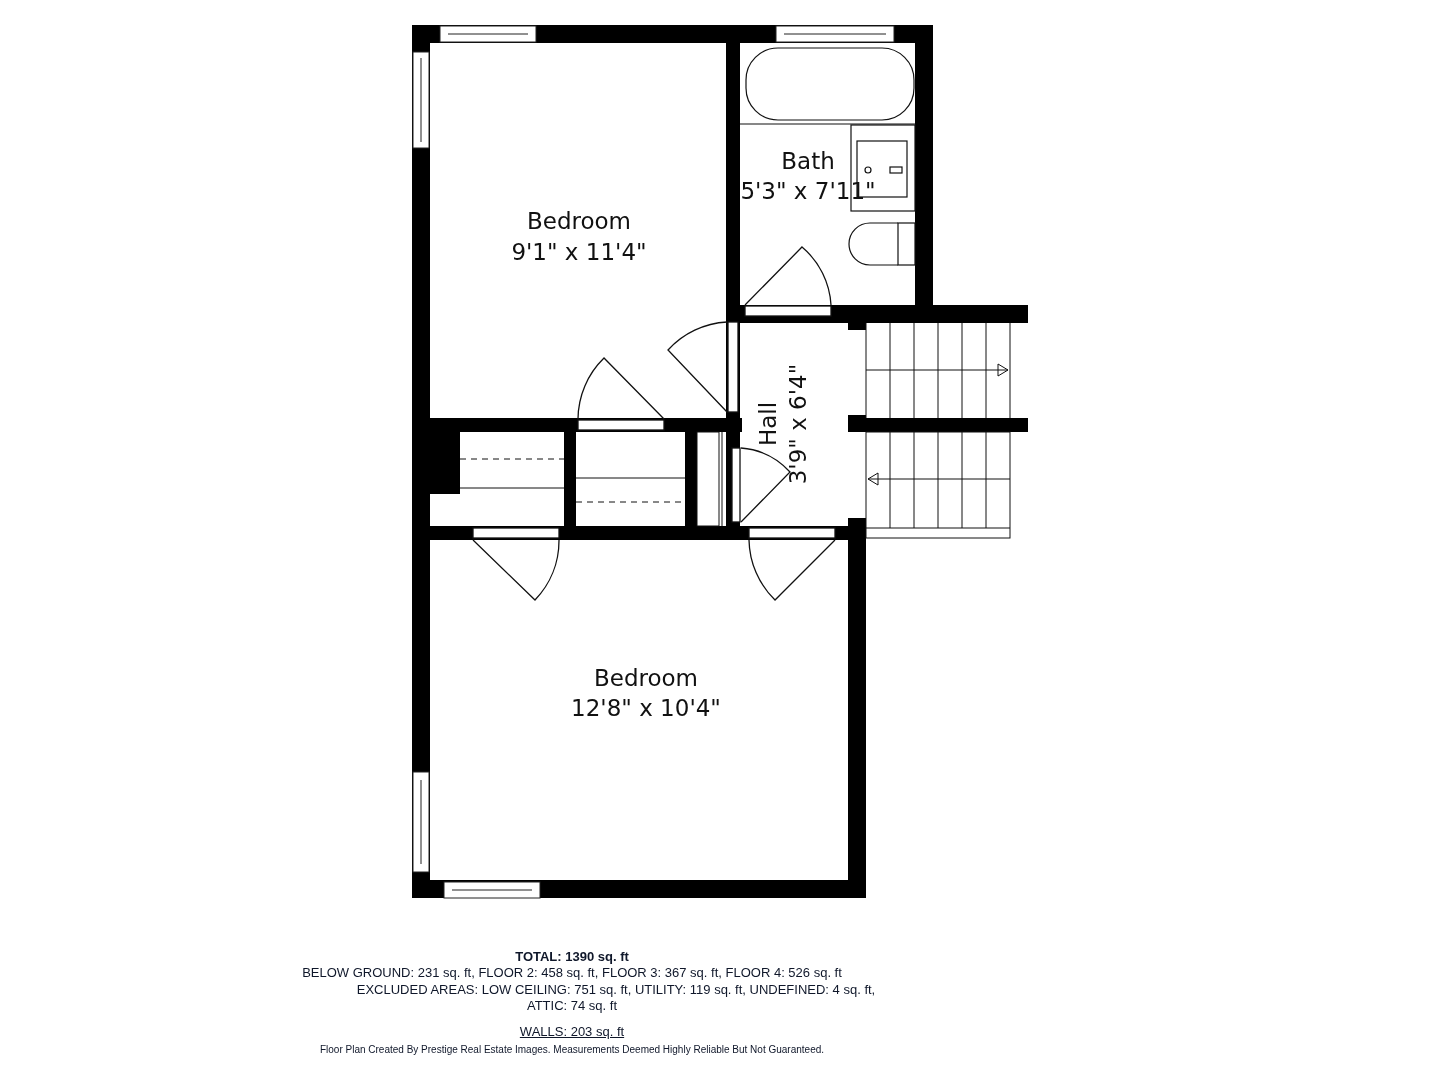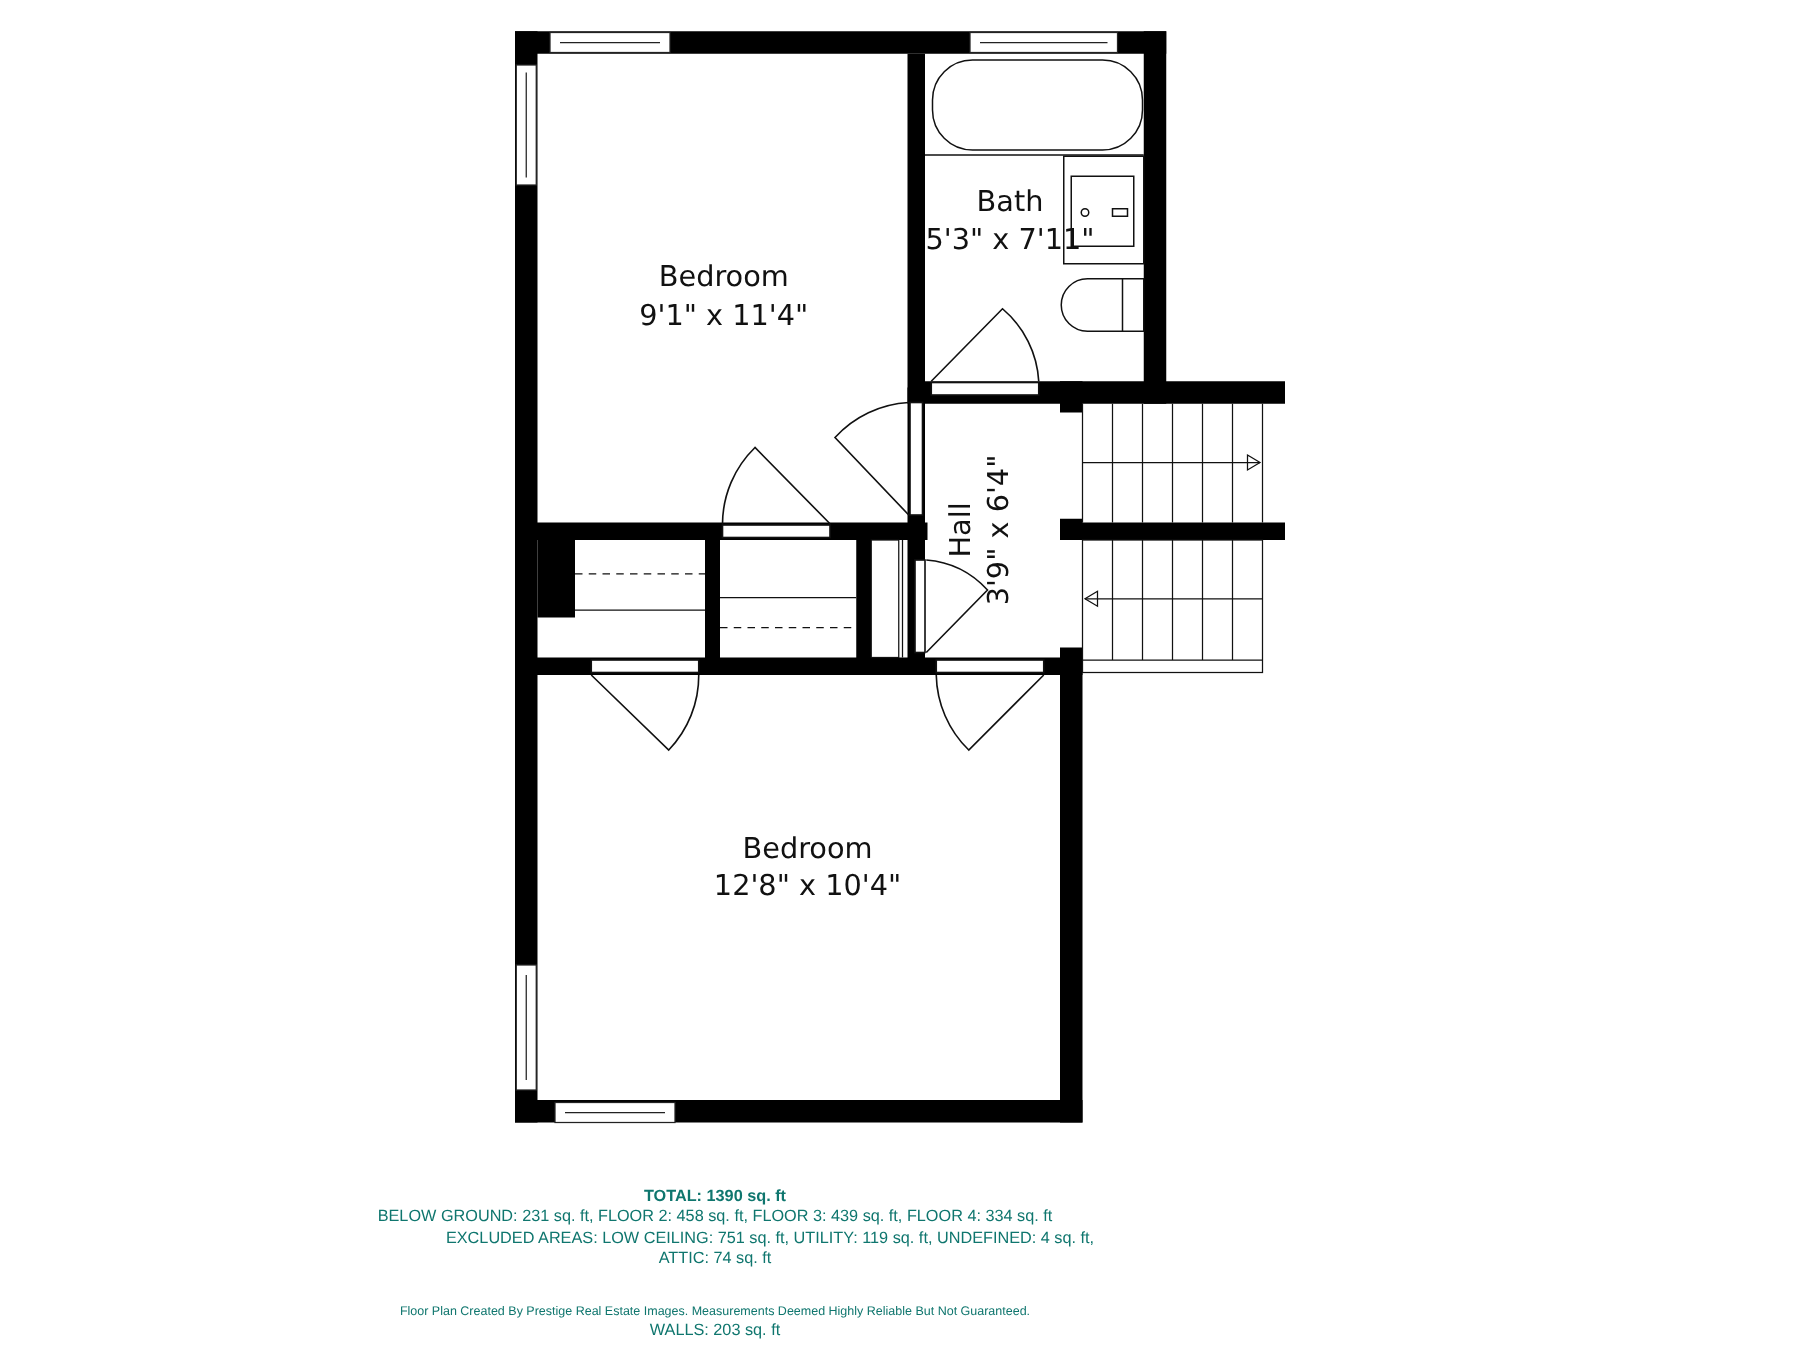--- a/index.html
+++ b/index.html
@@ -1,22 +1,22 @@
 <!DOCTYPE html>
 <html><head>
 <meta charset="utf-8">
 <style>
   html, body { margin:0; padding:0; background:#ffffff; }
   body { width:1440px; height:1080px; position:relative; overflow:hidden; font-family:"DejaVu Sans", sans-serif; }
   #plan { position:absolute; left:0; top:0; width:1440px; height:1080px; }
   .room-label { font-family:"DejaVu Sans", sans-serif; font-size:23px; fill:#111; }
-  .footer { position:absolute; left:0; width:1144px; text-align:center; color:#0f766e; font-family:"Liberation Sans", sans-serif; }
+  .footer { position:absolute; left:0; width:1144px; text-align:center; color:#0f172a; font-family:"Liberation Sans", sans-serif; }
   .f-total { top:949px; font-size:13px; font-weight:bold; }
   .f-line { font-size:13px; }
-  .f1 { top:965px; } .f2 { top:982px;margin-left:44px; } .f3 { top:998px; } .f4 { top:1056px; }
+  .f1 { top:965px; } .f2 { top:982px;margin-left:44px; } .f3 { top:998px; } .f4 { top:1024px;text-decoration:underline; }
   .f-credit { top:1044px; font-size:10px; }
 </style>
 </head>
 <body>
 
 <svg id="plan" viewBox="0 0 1440 1080" xmlns="http://www.w3.org/2000/svg">
   <g fill="#000">
 
     <rect x="412" y="25" width="521" height="18"></rect>
 
@@ -126,17 +126,17 @@
     </g>
     <g transform="translate(806,424) rotate(-90)">
       <text class="room-label" x="0" y="0" text-anchor="middle">3'9" x 6'4"</text>
     </g>
     <text class="room-label" x="646" y="686" text-anchor="middle">Bedroom</text>
     <text class="room-label" x="646" y="716" text-anchor="middle">12'8" x 10'4"</text>
   </g>
 </svg>
 
 <div class="footer f-total">TOTAL: 1390 sq. ft</div>
-<div class="footer f-line f1">BELOW GROUND: 231 sq. ft, FLOOR 2: 458 sq. ft, FLOOR 3: 439 sq. ft, FLOOR 4: 334 sq. ft</div>
+<div class="footer f-line f1">BELOW GROUND: 231 sq. ft, FLOOR 2: 458 sq. ft, FLOOR 3: 367 sq. ft, FLOOR 4: 526 sq. ft</div>
 <div class="footer f-line f2">EXCLUDED AREAS: LOW CEILING: 751 sq. ft, UTILITY: 119 sq. ft, UNDEFINED: 4 sq. ft,</div>
 <div class="footer f-line f3">ATTIC: 74 sq. ft</div>
 <div class="footer f-line f4">WALLS: 203 sq. ft</div>
 <div class="footer f-credit">Floor Plan Created By Prestige Real Estate Images. Measurements Deemed Highly Reliable But Not Guaranteed.</div>
 
 </body></html>

